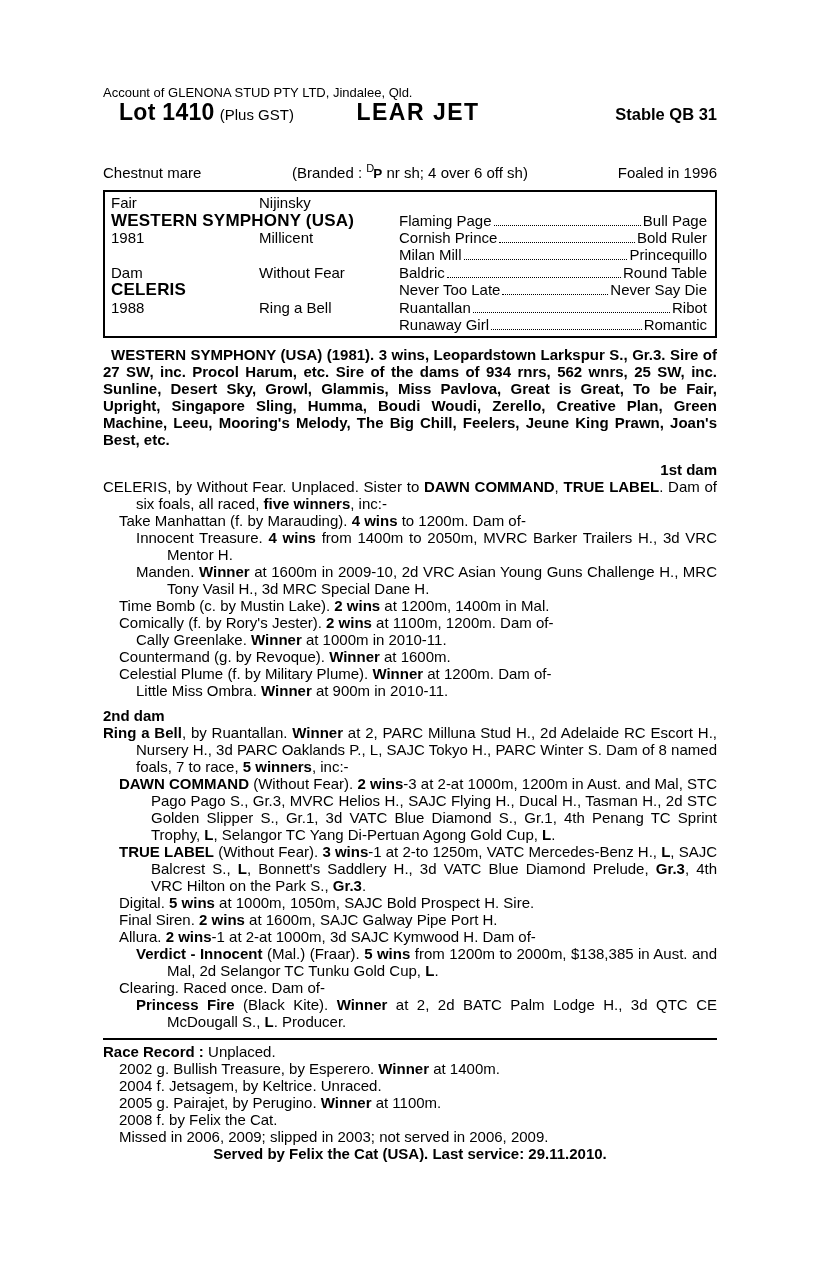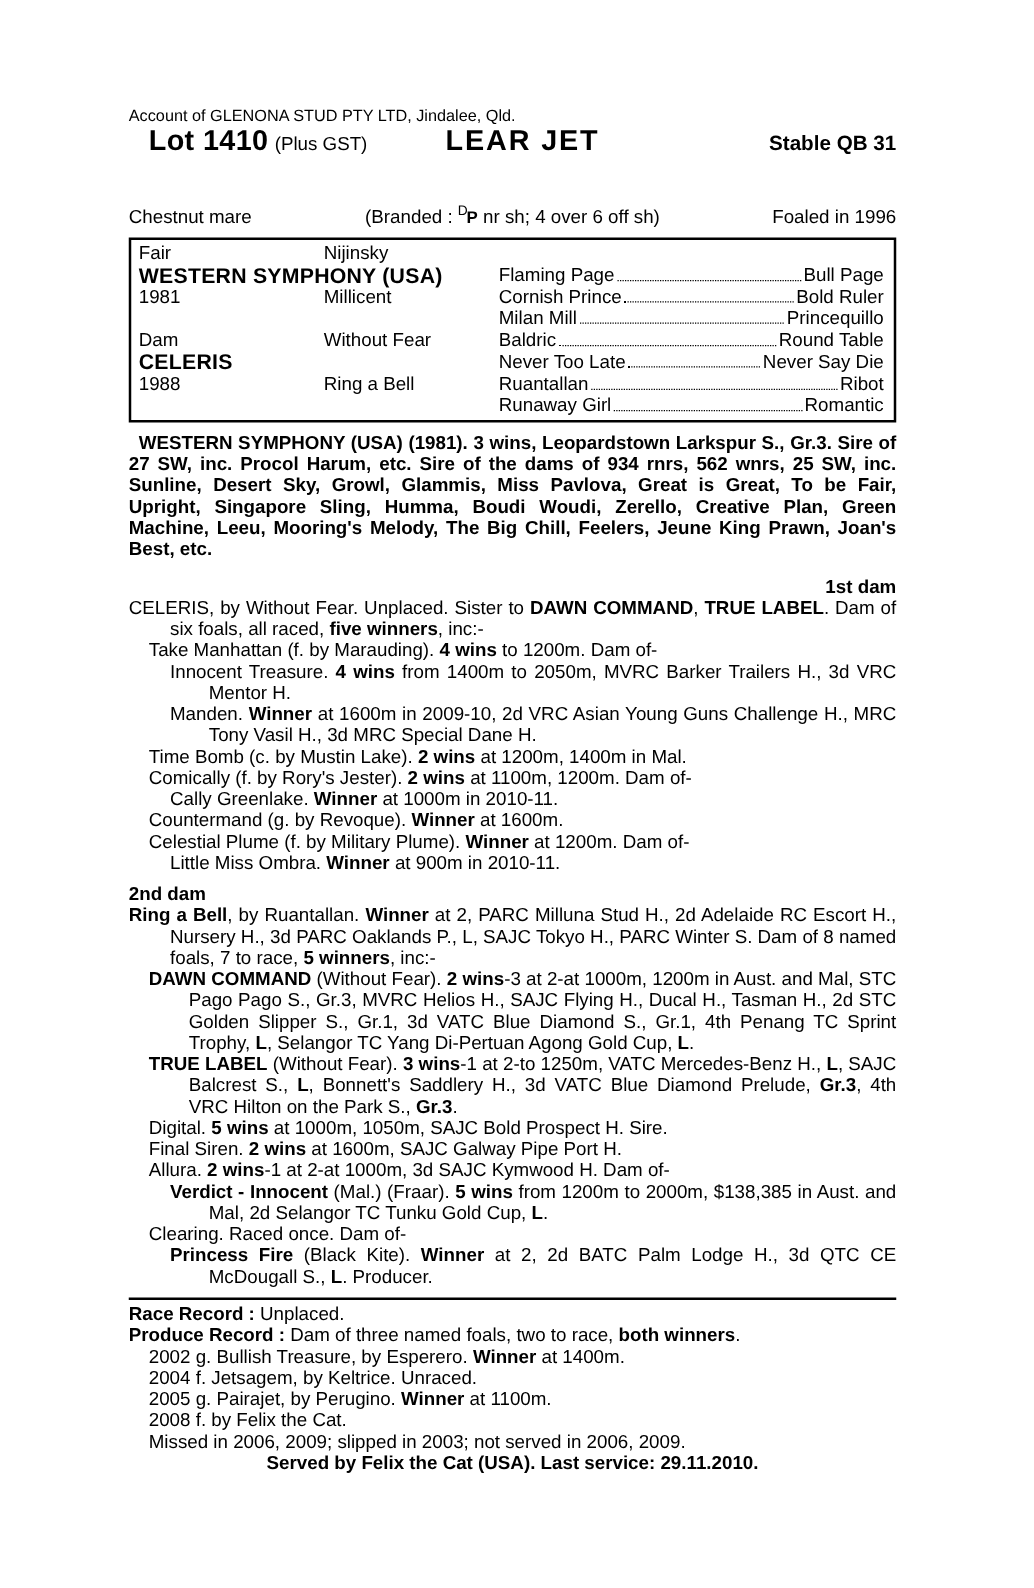--- a/index.html
+++ b/index.html
@@ -150,21 +150,20 @@
   <p class="ent i1"><b>TRUE LABEL</b><span> (Without Fear). </span><b>3 wins</b><span>-1 at 2-to 1250m, VATC Mercedes-Benz H., </span><b>L</b><span>, SAJC Balcrest S., </span><b>L</b><span>, Bonnett's Saddlery H., 3d VATC Blue Diamond Prelude, </span><b>Gr.3</b><span>, 4th VRC Hilton on the Park S., </span><b>Gr.3</b><span>.</span></p>
   <p class="ent i1"><span>Digital. </span><b>5 wins</b><span> at 1000m, 1050m, SAJC Bold Prospect H. Sire.</span></p>
   <p class="ent i1"><span>Final Siren. </span><b>2 wins</b><span> at 1600m, SAJC Galway Pipe Port H.</span></p>
   <p class="ent i1"><span>Allura. </span><b>2 wins</b><span>-1 at 2-at 1000m, 3d SAJC Kymwood H. Dam of-</span></p>
   <p class="ent i2"><b>Verdict - Innocent</b><span> (Mal.) (Fraar). </span><b>5 wins</b><span> from 1200m to 2000m, $138,385 in Aust. and Mal, 2d Selangor TC Tunku Gold Cup, </span><b>L</b><span>.</span></p>
   <p class="ent i1"><span>Clearing. Raced once. Dam of-</span></p>
   <p class="ent i2"><b>Princess Fire</b><span> (Black Kite). </span><b>Winner</b><span> at 2, 2d BATC Palm Lodge H., 3d QTC CE McDougall S., </span><b>L</b><span>. Producer.</span></p>
 
   <hr class="rule">
   <p class="ent i0"><b>Race Record : </b><span>Unplaced.</span></p>
-  <p class="ent i0"><b>Produce Record : </b><span>Dam of three named foals, two to race, </span><b>both winners</b><span>.</span></p>
   <p class="ent i1"><span>2002 g. Bullish Treasure, by Esperero. </span><b>Winner</b><span> at 1400m.</span></p>
   <p class="ent i1"><span>2004 f. Jetsagem, by Keltrice. Unraced.</span></p>
   <p class="ent i1"><span>2005 g. Pairajet, by Perugino. </span><b>Winner</b><span> at 1100m.</span></p>
   <p class="ent i1"><span>2008 f. by Felix the Cat.</span></p>
   <p class="ent i1"><span>Missed in 2006, 2009; slipped in 2003; not served in 2006, 2009.</span></p>
   <p class="served">Served by Felix the Cat (USA). Last service: 29.11.2010.</p>
 
 </div>
 
 </body></html>

